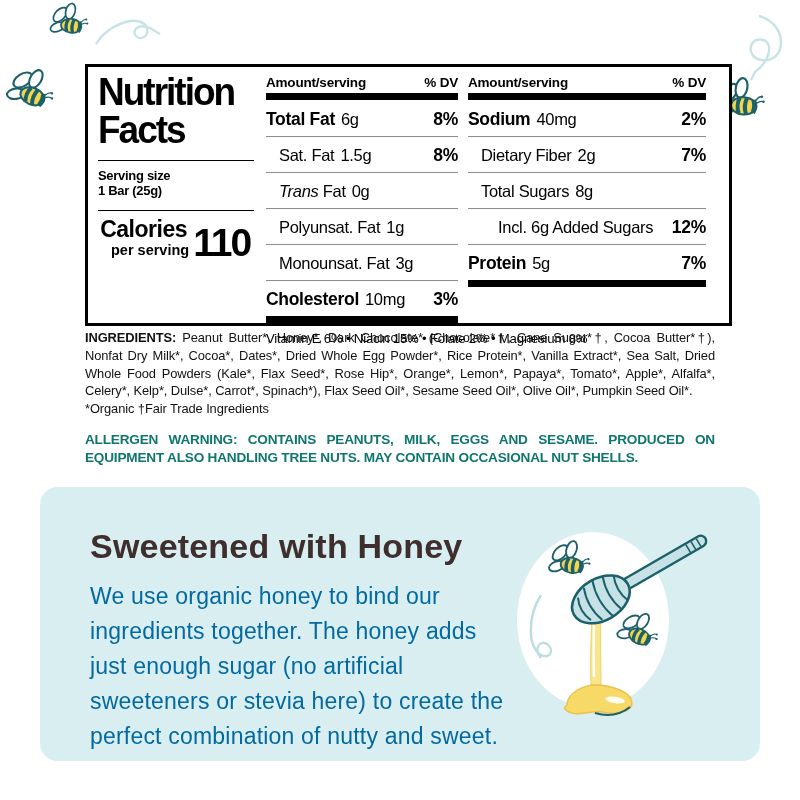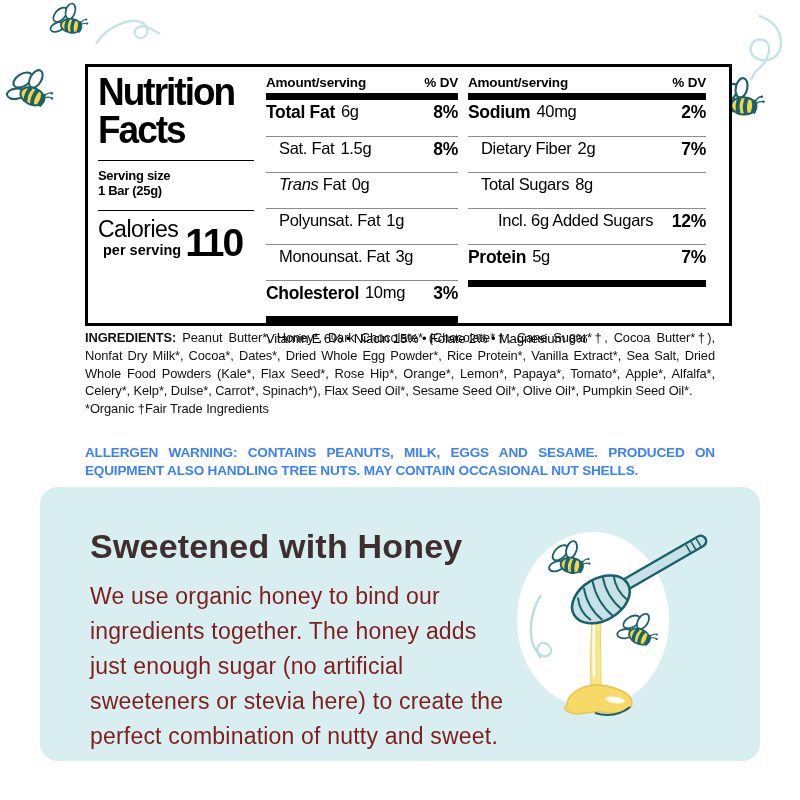--- a/index.html
+++ b/index.html
@@ -11,51 +11,51 @@
   #nf-panel{left:85px;top:64px;width:621px;height:247px;border:3px solid #000;
             background:#fff;padding:5px 10px 4px 10px;display:grid;
             grid-template-columns:158px 192px 238px;column-gap:10px;
             grid-template-rows:auto auto;}
   #nf-left{grid-row:1/3;padding-top:2px;}
   .nf-title{font-size:37px;font-weight:bold;letter-spacing:-2px;line-height:.97;transform:scaleY(1.04);transform-origin:top left;}
   .nf-rule{border-bottom:1.5px solid #000;margin:8px 2px 7px 0;}
   .nf-serv{font-size:13px;font-weight:bold;line-height:1.18;letter-spacing:-.3px;}
   .nf-cal{display:flex;align-items:flex-end;margin-top:6px;}
   .nf-cal-labels{line-height:1;}
-  .nf-cal-word{font-size:23px;font-weight:normal;letter-spacing:-.5px;}
-  .nf-cal-sub{font-size:14.5px;font-weight:bold;margin-left:5px;margin-top:2px;}
+  .nf-cal-word{font-size:23px;font-weight:bold;letter-spacing:-.5px;text-align:center;}
+  .nf-cal-sub{font-size:14.5px;font-weight:bold;margin-left:13px;margin-top:2px;}
   .nf-cal-num{font-size:39px;font-weight:bold;line-height:.78;margin-left:4px;letter-spacing:-2px;}
   .ncol{padding-top:2px;}
   .chead{display:flex;justify-content:space-between;align-items:flex-end;
          font-size:13.5px;font-weight:bold;padding:1px 0 3px 0;letter-spacing:-.2px;}
   .thick{height:7px;background:#000;}
-  .nrow{display:flex;align-items:flex-start;height:36px;border-top:1px solid #8d8d8d;
+  .nrow{display:flex;align-items:center;height:36px;border-top:1px solid #8d8d8d;
         font-size:16.5px;padding-top:2px;box-sizing:border-box;letter-spacing:-.3px;}
   .nrow.first{border-top:none;}
   .nm{white-space:pre;}
   .b{font-weight:bold;font-size:17.5px;}
   .i1{padding-left:13px;}
   .i2{padding-left:30px;}
   .it{font-style:italic;}
   .val{margin-left:6px;}
   .dv{margin-left:auto;font-weight:bold;font-size:17.5px;}
   #nf-vitamins{grid-column:2/4;font-size:13.2px;line-height:1.5;padding-top:6px;letter-spacing:-.2px;}
 
   
   #ingredients{left:85px;top:329px;width:630px;font-size:12.9px;line-height:1.38;
                text-align:justify;color:#111;letter-spacing:-.1px;}
   #ingredients .lab{font-weight:bold;}
   #ingredients .foot{text-align:left;}
-  #allergen{left:85px;top:444px;width:630px;font-size:13.6px;font-weight:bold;
-            line-height:1.32;text-align:justify;color:#3b82f6;letter-spacing:-.2px;}
+  #allergen{left:85px;top:431px;width:630px;font-size:13.6px;font-weight:bold;
+            line-height:1.32;text-align:justify;color:#0f766e;letter-spacing:-.2px;}
 
   
   #honey-card{left:40px;top:487px;width:720px;height:274px;background:#d9eef0;border-radius:18px;}
   #honey-heading{left:50px;top:40px;font-size:34px;font-weight:bold;color:#3f2e2e;letter-spacing:.2px;}
-  #honey-body{left:50px;top:92px;font-size:23px;line-height:35px;color:#7f1d1d;letter-spacing:.2px;}
+  #honey-body{left:50px;top:92px;font-size:23px;line-height:35px;color:#0369a1;letter-spacing:.2px;}
 
   svg{display:block;}
 </style>
 </head>
 <body>
 
 <svg width="0" height="0" style="position:absolute">
   <defs>
     <g id="bee-shape">
       <g stroke="#1c606a" stroke-width="2.6" fill="#ffffff">

